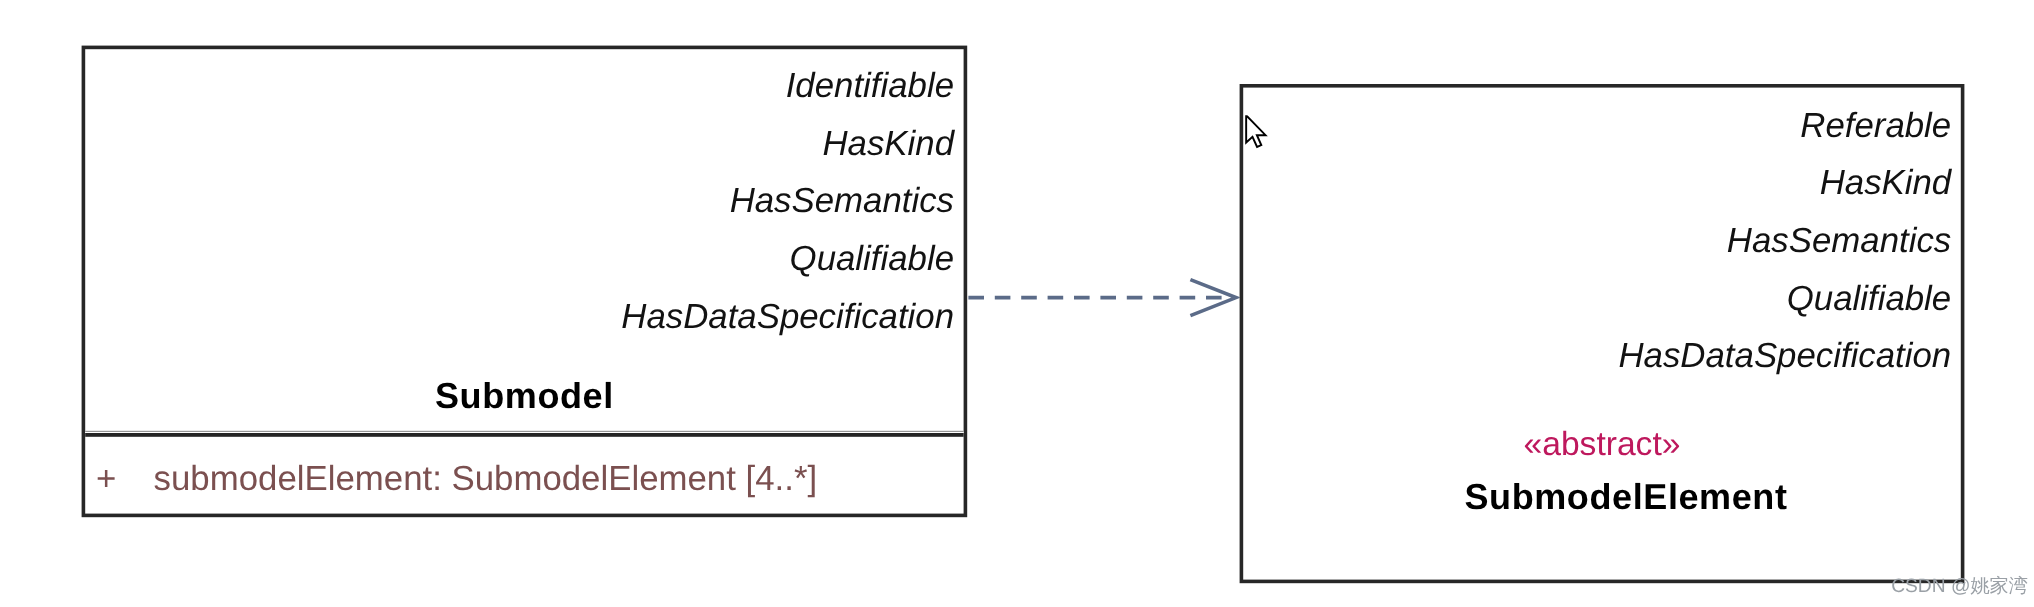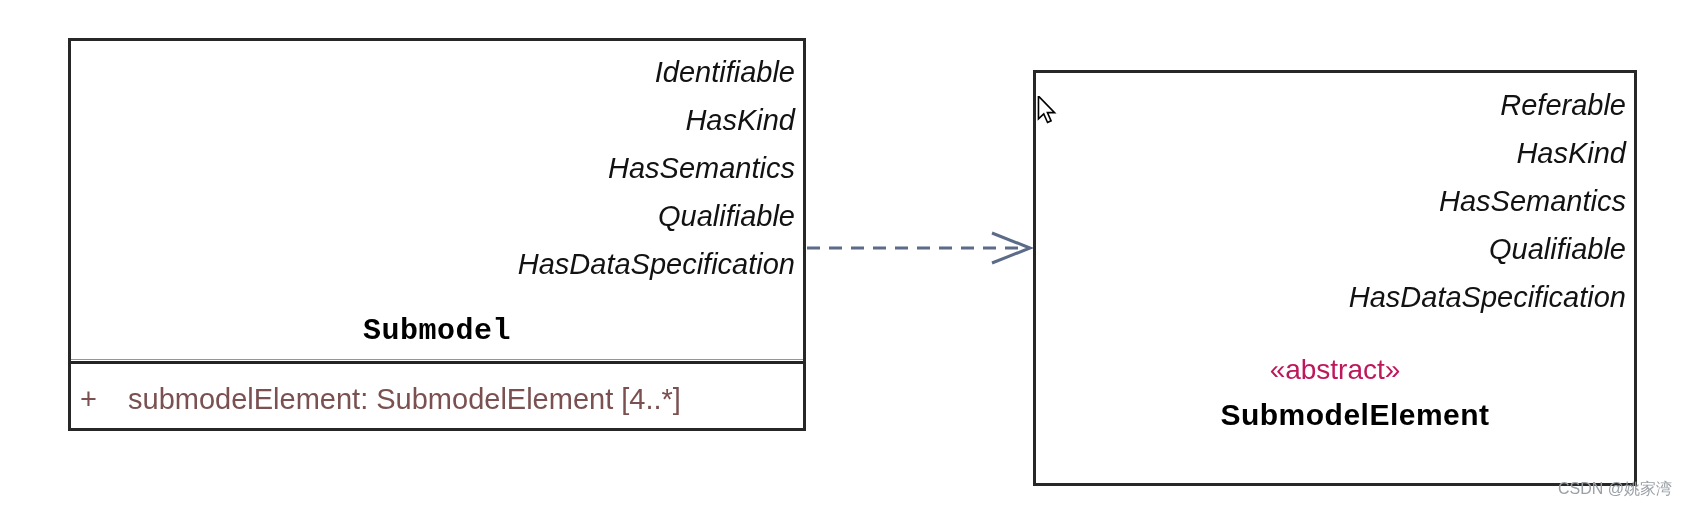--- a/index.html
+++ b/index.html
@@ -18,40 +18,40 @@
   .box-left  .iface-list { padding-top:7px; }
   .box-right .iface-list { padding-top:8px; }
   .iface {
     text-align:right; font-style:italic; font-size:29px; line-height:48px;
     padding-right:8px; color:#121212; white-space:nowrap;
   }
   .class-name {
     position:absolute; left:0; right:0; text-align:center; font-weight:bold;
     font-size:30px; line-height:28px; color:#000000; letter-spacing:0.5px;
   }
-  .box-left  .class-name { top:276px;font-family:Liberation Mono, monospace; }
+  .box-left  .class-name { top:276px; }
   .box-right .class-name { top:328px;padding-left:40px; }
   .stereotype {
     position:absolute; left:0; right:0; top:283px; text-align:center;
     font-size:28px; line-height:28px; color:#be185d;
   }
   .compartment-divider {
     position:absolute; left:0; right:0; top:318px; height:5px;
     background:linear-gradient(to bottom,#969696 0 1px,#ffffff 1px 2px,#242424 2px 5px);
   }
   .attr-row {
     position:absolute; left:0; right:0; top:342px; height:32px;
     font-size:29px; line-height:32px; color:#7b5050; white-space:nowrap;
   }
   .attr-vis  { position:absolute; left:9px; }
   .attr-text { position:absolute; left:57px; }
 
   .overlay { position:absolute; left:0; top:0; pointer-events:none; }
   .watermark {
-    position:absolute; right:23px; bottom:9px; color:#9aa0a6;
+    position:absolute; right:5px; bottom:9px; color:#9aa0a6;
     font-size:16px; line-height:16px;
   }
   .cursor { position:absolute; left:1037px; top:96px; }
 </style>
 </head>
 <body>
 
 <div class="canvas">
 
   <div class="uml-class box-left">

